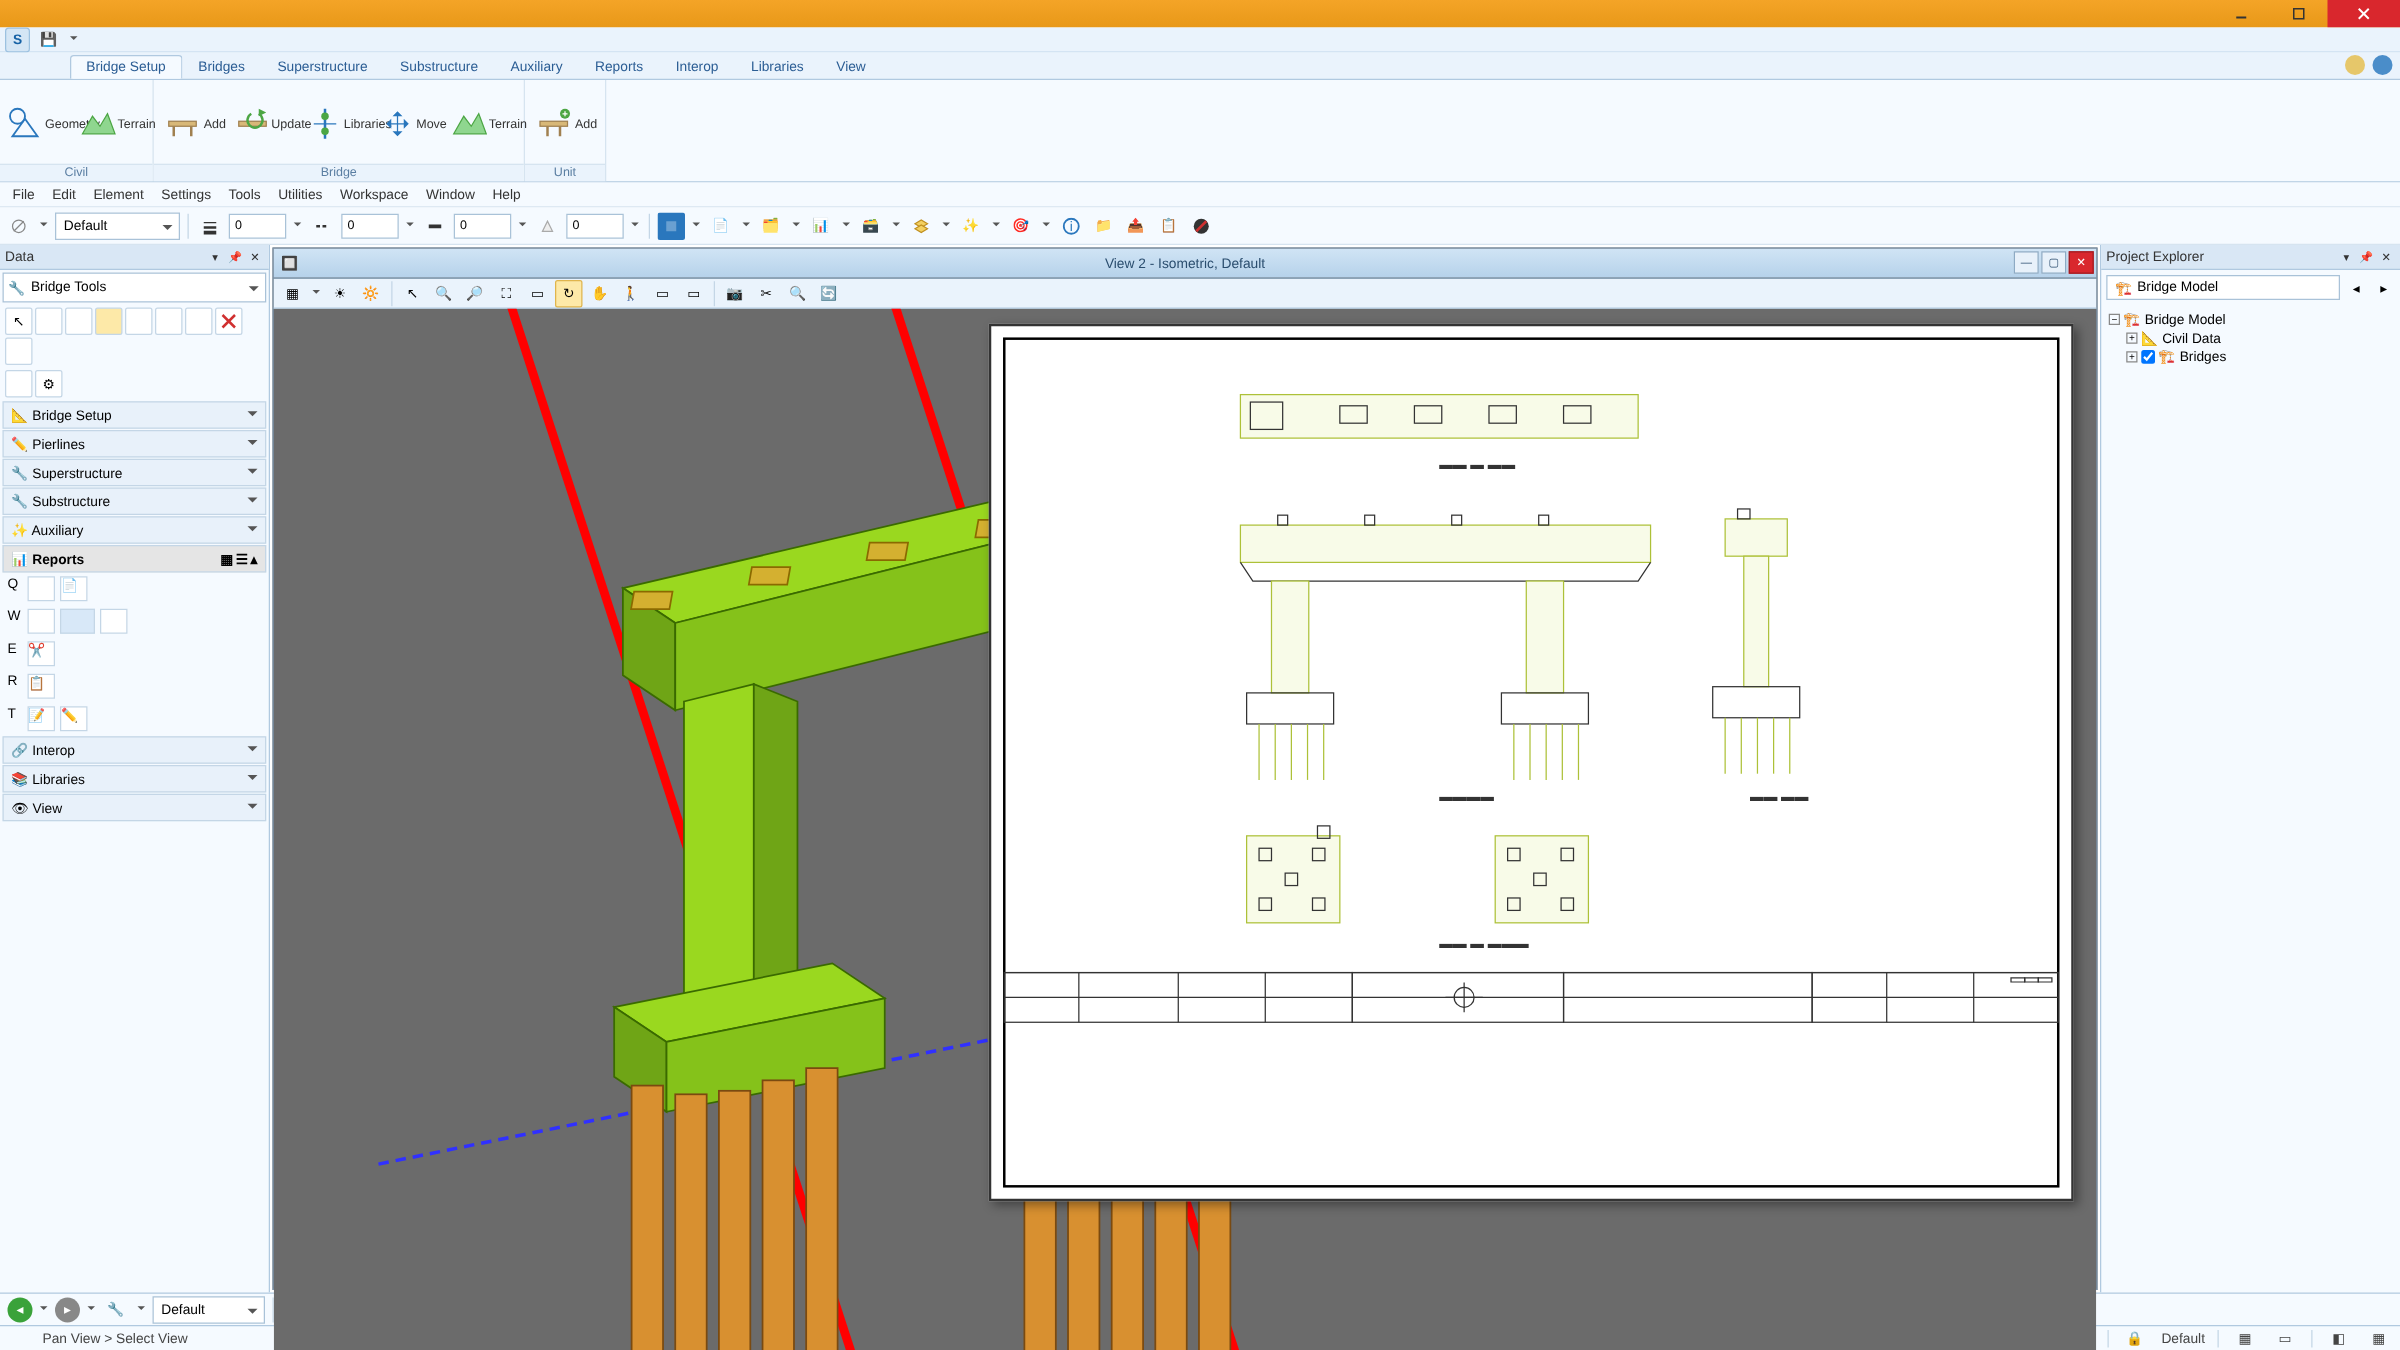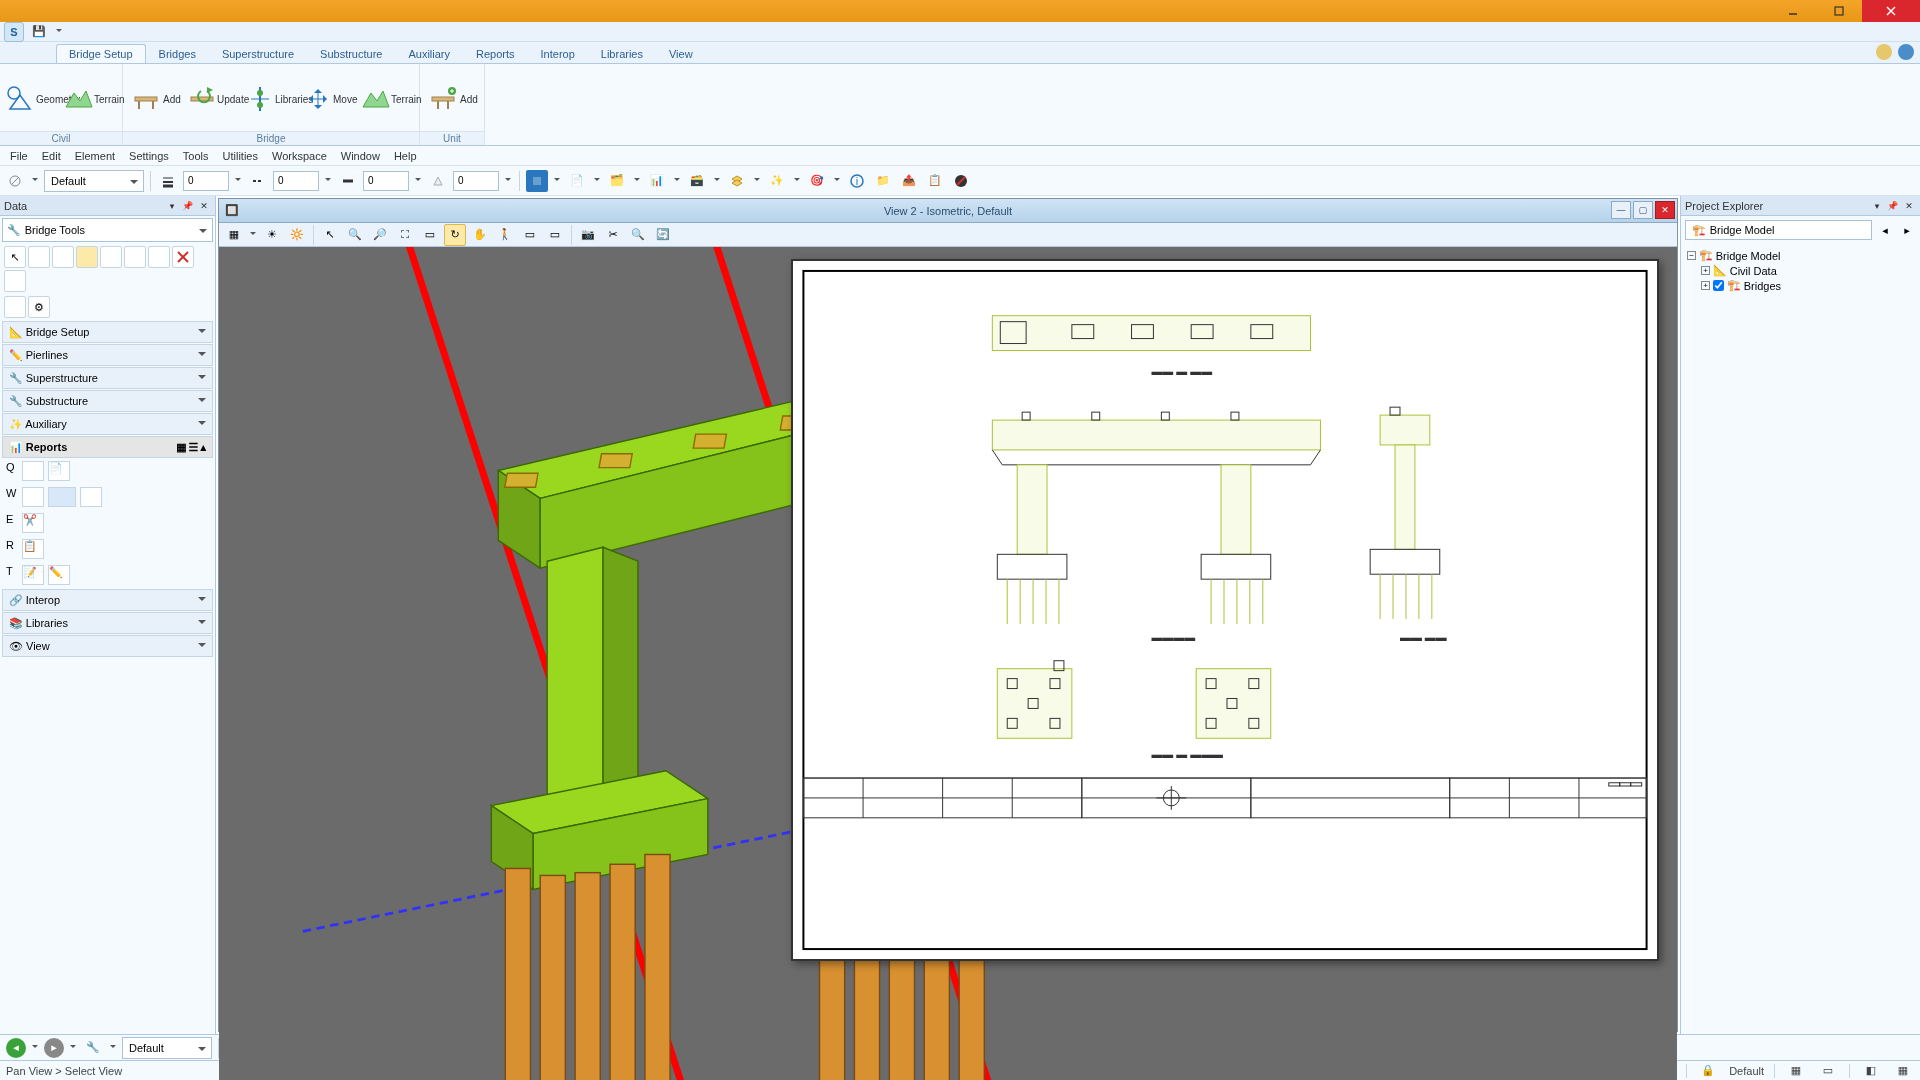--- a/index.html
+++ b/index.html
@@ -84,21 +84,21 @@
 .footbar{height:26px;background:#f5faff;border-top:1px solid #b0c9e0;display:flex;align-items:center;padding:0 6px;gap:4px;}
 .footbar .navbtn{width:20px;height:20px;border-radius:50%;display:flex;align-items:center;justify-content:center;}
 .footbar .navbtn.b{background:#3aa23a;color:#fff;}
 .footbar .navbtn.f{background:#888;color:#fff;}
 .numbtns{display:flex;border:1px solid #a9c2d8;}
 .numbtns span{width:14px;height:18px;display:flex;align-items:center;justify-content:center;border-right:1px solid #a9c2d8;background:#fff;font-size:10px;}
 .numbtns span.active{background:#fde9a8;}
 .coord-label{font-weight:bold;padding:0 4px;}
 .coord-val{width:110px;height:18px;border:1px solid #a9c2d8;background:#fff;padding:0 4px;display:flex;align-items:center;font-size:10px;}
 .statusbar{height:20px;background:#f5faff;border-top:1px solid #b0c9e0;display:flex;align-items:center;padding:0 6px;justify-content:space-between;font-size:10px;color:#444;}
-.statusbar .left,.statusbar .mid,.statusbar .right{display:flex;align-items:center;gap:10px;}
+.statusbar .left,.statusbar .mid,.statusbar .right{display:flex;align-items:center;gap:10px;margin-left:28px;}
 .statusbar .sep{width:1px;height:14px;background:#c4d6e6;}
 </style>
 </head>
 <body>
 
 <div class="titlebar">
   <div class="winbtn">
       <svg viewBox="0 0 10 10">
         <line x1="1" y1="8" x2="9" y2="8" stroke="#333" stroke-width="1.5"></line>
       </svg>

